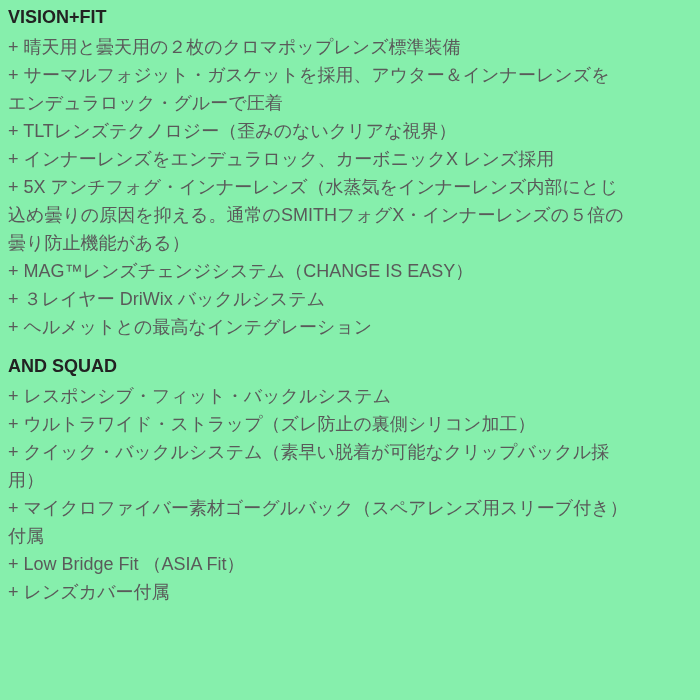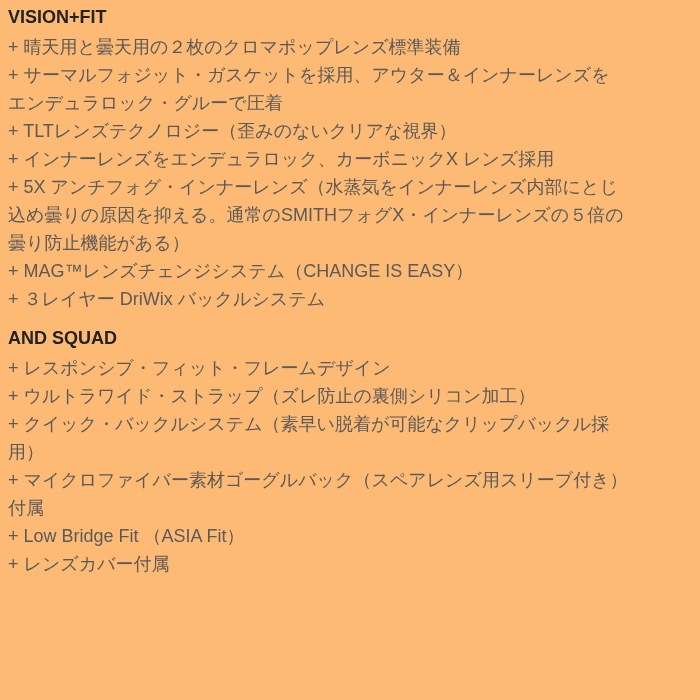--- a/index.html
+++ b/index.html
@@ -14,21 +14,21 @@
   }
   .page {
     box-sizing: border-box;
     width: 700px;
     min-height: 700px;
     padding: 3px 72px 0 8px;
     font-family: "Liberation Sans", "DejaVu Sans", sans-serif;
     font-size: 18px;
     line-height: 28px;
     color: #5a5a5a;
-    background: #fdba74;
+    background: #86efac;
   }
   section { margin: 0; }
   .section-heading {
     font-size: 18px;
     line-height: 28px;
     font-weight: 700;
     color: #222222;
     margin: 0 0 2px 0;
   }
   .feature-item {
@@ -46,25 +46,26 @@
 
   <section class="section-vision-fit">
     <h2 class="section-heading">VISION+FIT</h2>
     <p class="feature-item">+ 晴天用と曇天用の２枚のクロマポップレンズ標準装備</p>
     <p class="feature-item">+ サーマルフォジット・ガスケットを採用、アウター＆インナーレンズをエンデュラロック・グルーで圧着</p>
     <p class="feature-item">+ TLTレンズテクノロジー（歪みのないクリアな視界）</p>
     <p class="feature-item">+ インナーレンズをエンデュラロック、カーボニックX レンズ採用</p>
     <p class="feature-item">+ 5X アンチフォグ・インナーレンズ（水蒸気をインナーレンズ内部にとじ込め曇りの原因を抑える。通常のSMITHフォグX・インナーレンズの５倍の曇り防止機能がある）</p>
     <p class="feature-item">+ MAG™レンズチェンジシステム（CHANGE IS EASY）</p>
     <p class="feature-item">+ ３レイヤー DriWix バックルシステム</p>
+    <p class="feature-item">+ ヘルメットとの最高なインテグレーション</p>
   </section>
 
   <section class="section-and-more">
     <h2 class="section-heading">AND SQUAD</h2>
-    <p class="feature-item">+ レスポンシブ・フィット・フレームデザイン</p>
+    <p class="feature-item">+ レスポンシブ・フィット・バックルシステム</p>
     <p class="feature-item">+ ウルトラワイド・ストラップ（ズレ防止の裏側シリコン加工）</p>
     <p class="feature-item">+ クイック・バックルシステム（素早い脱着が可能なクリップバックル採用）</p>
     <p class="feature-item">+ マイクロファイバー素材ゴーグルバック（スペアレンズ用スリーブ付き）付属</p>
     <p class="feature-item">+ Low Bridge Fit （ASIA Fit）</p>
     <p class="feature-item">+ レンズカバー付属</p>
   </section>
 
 
 </div>
 

